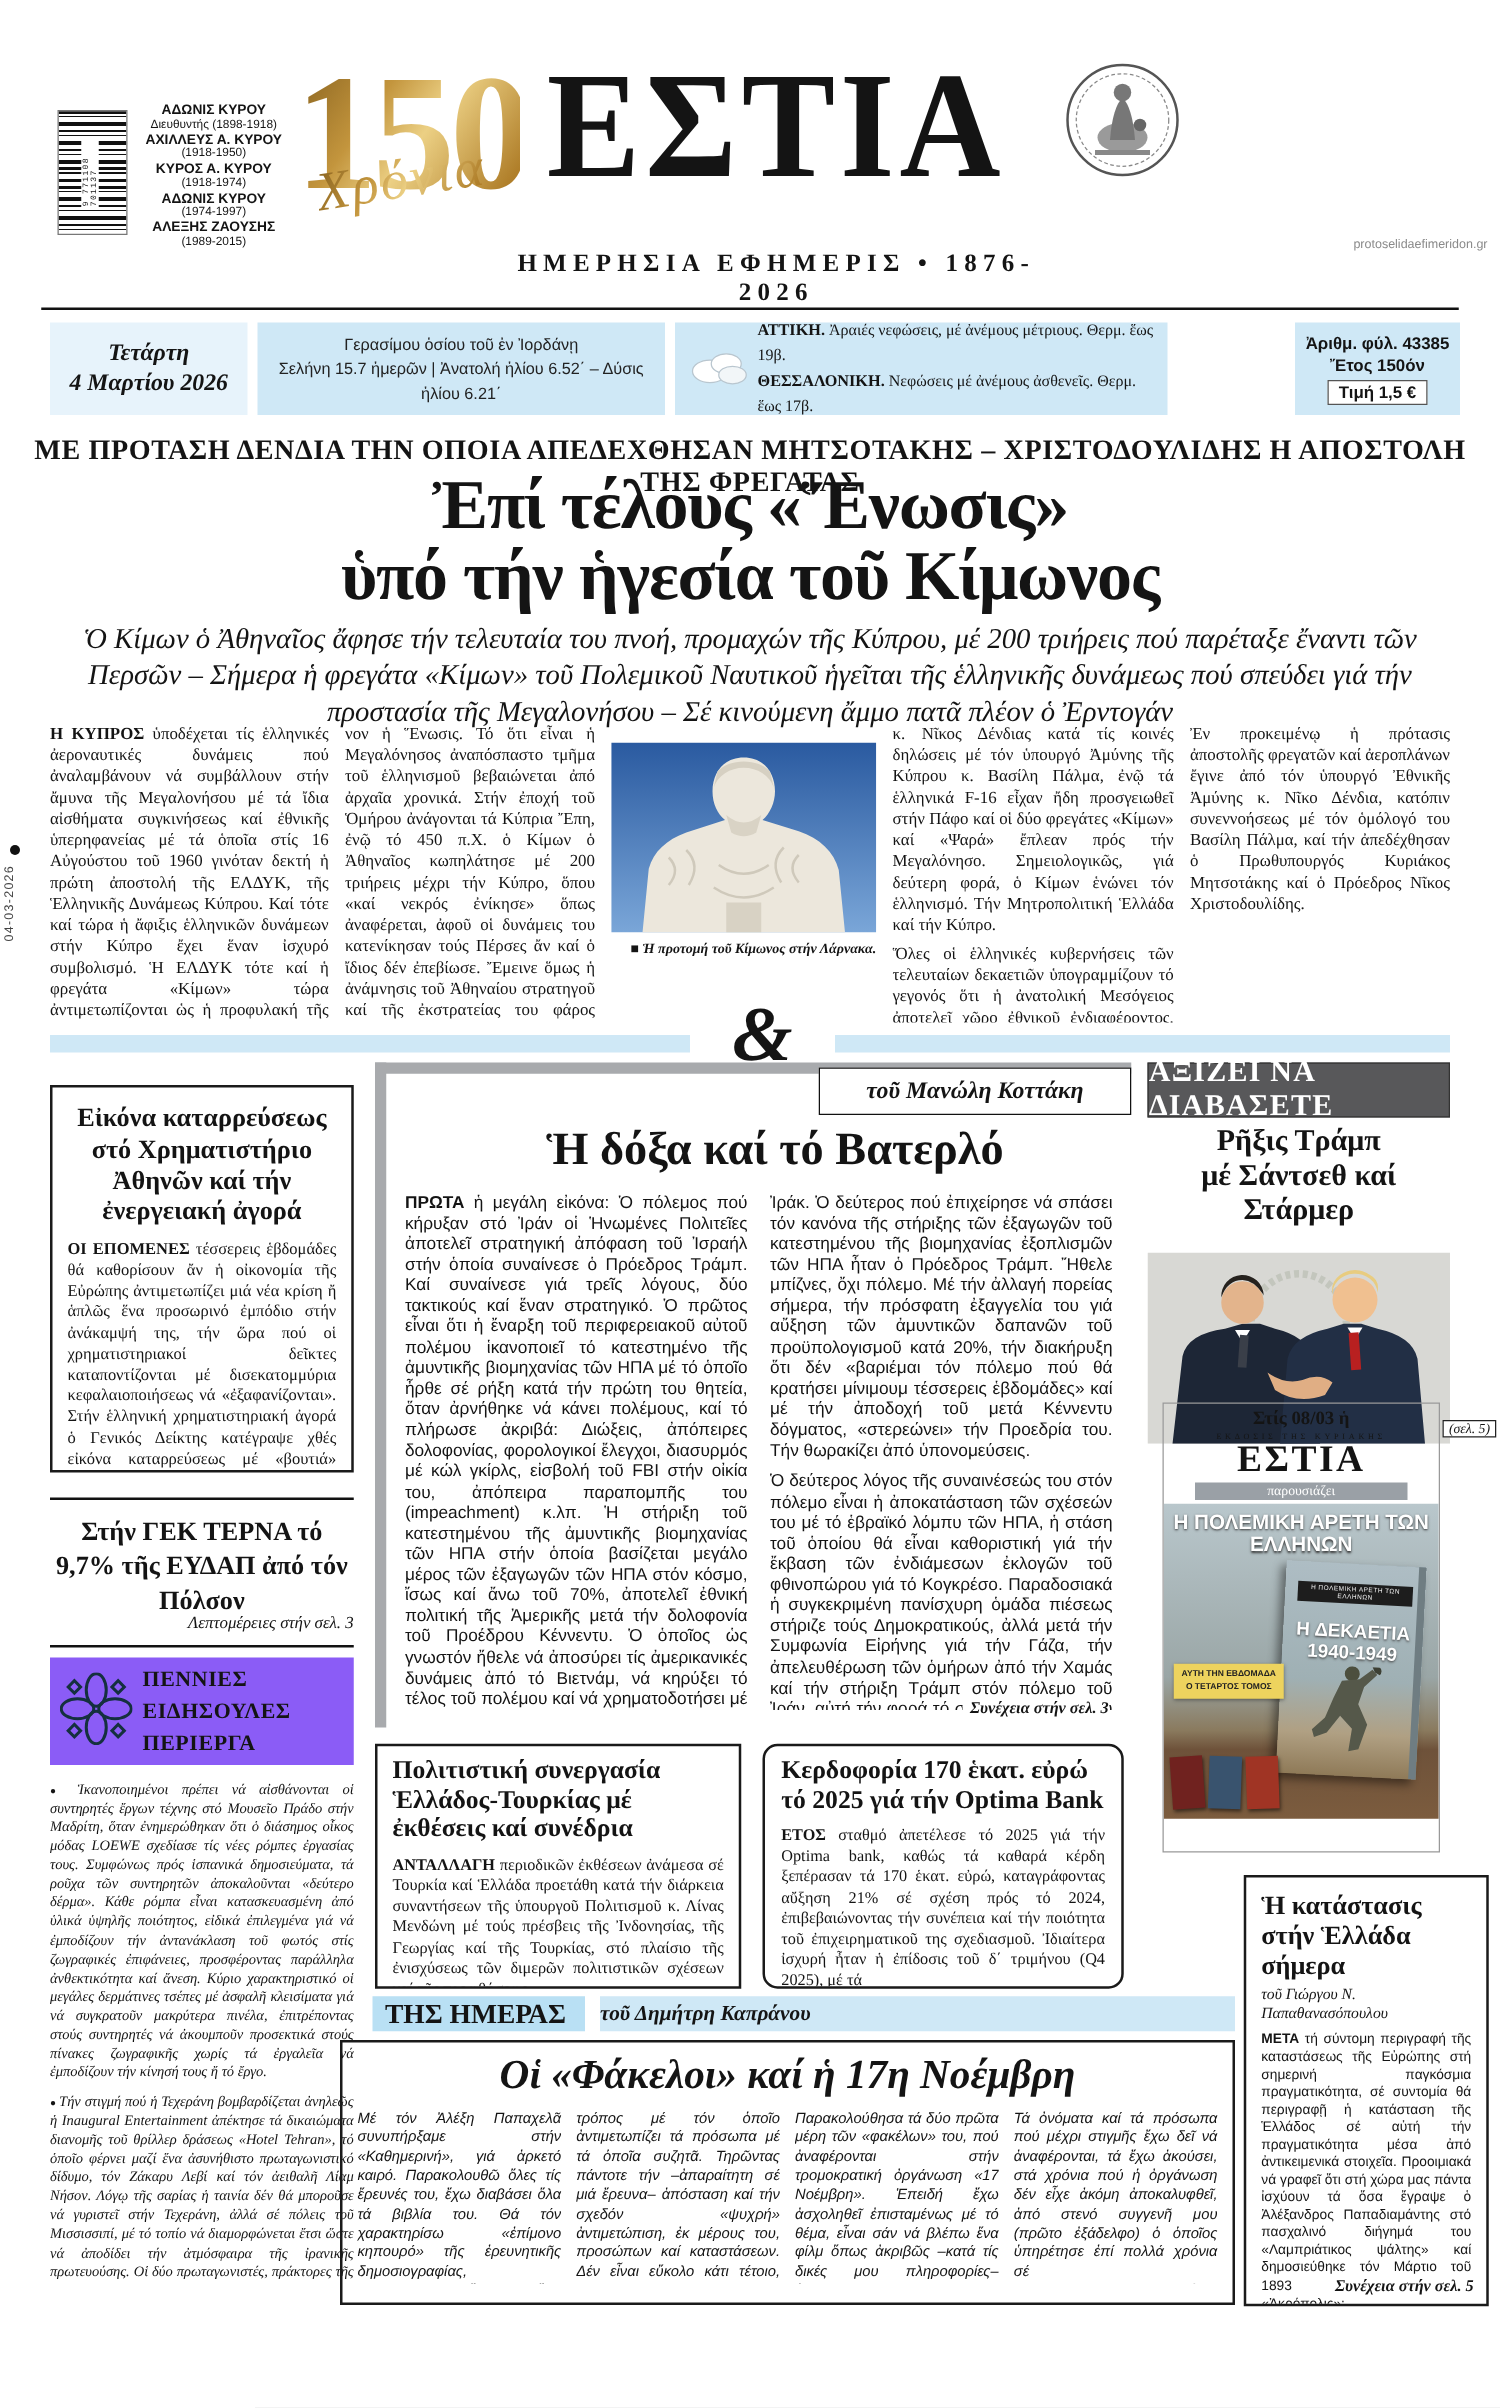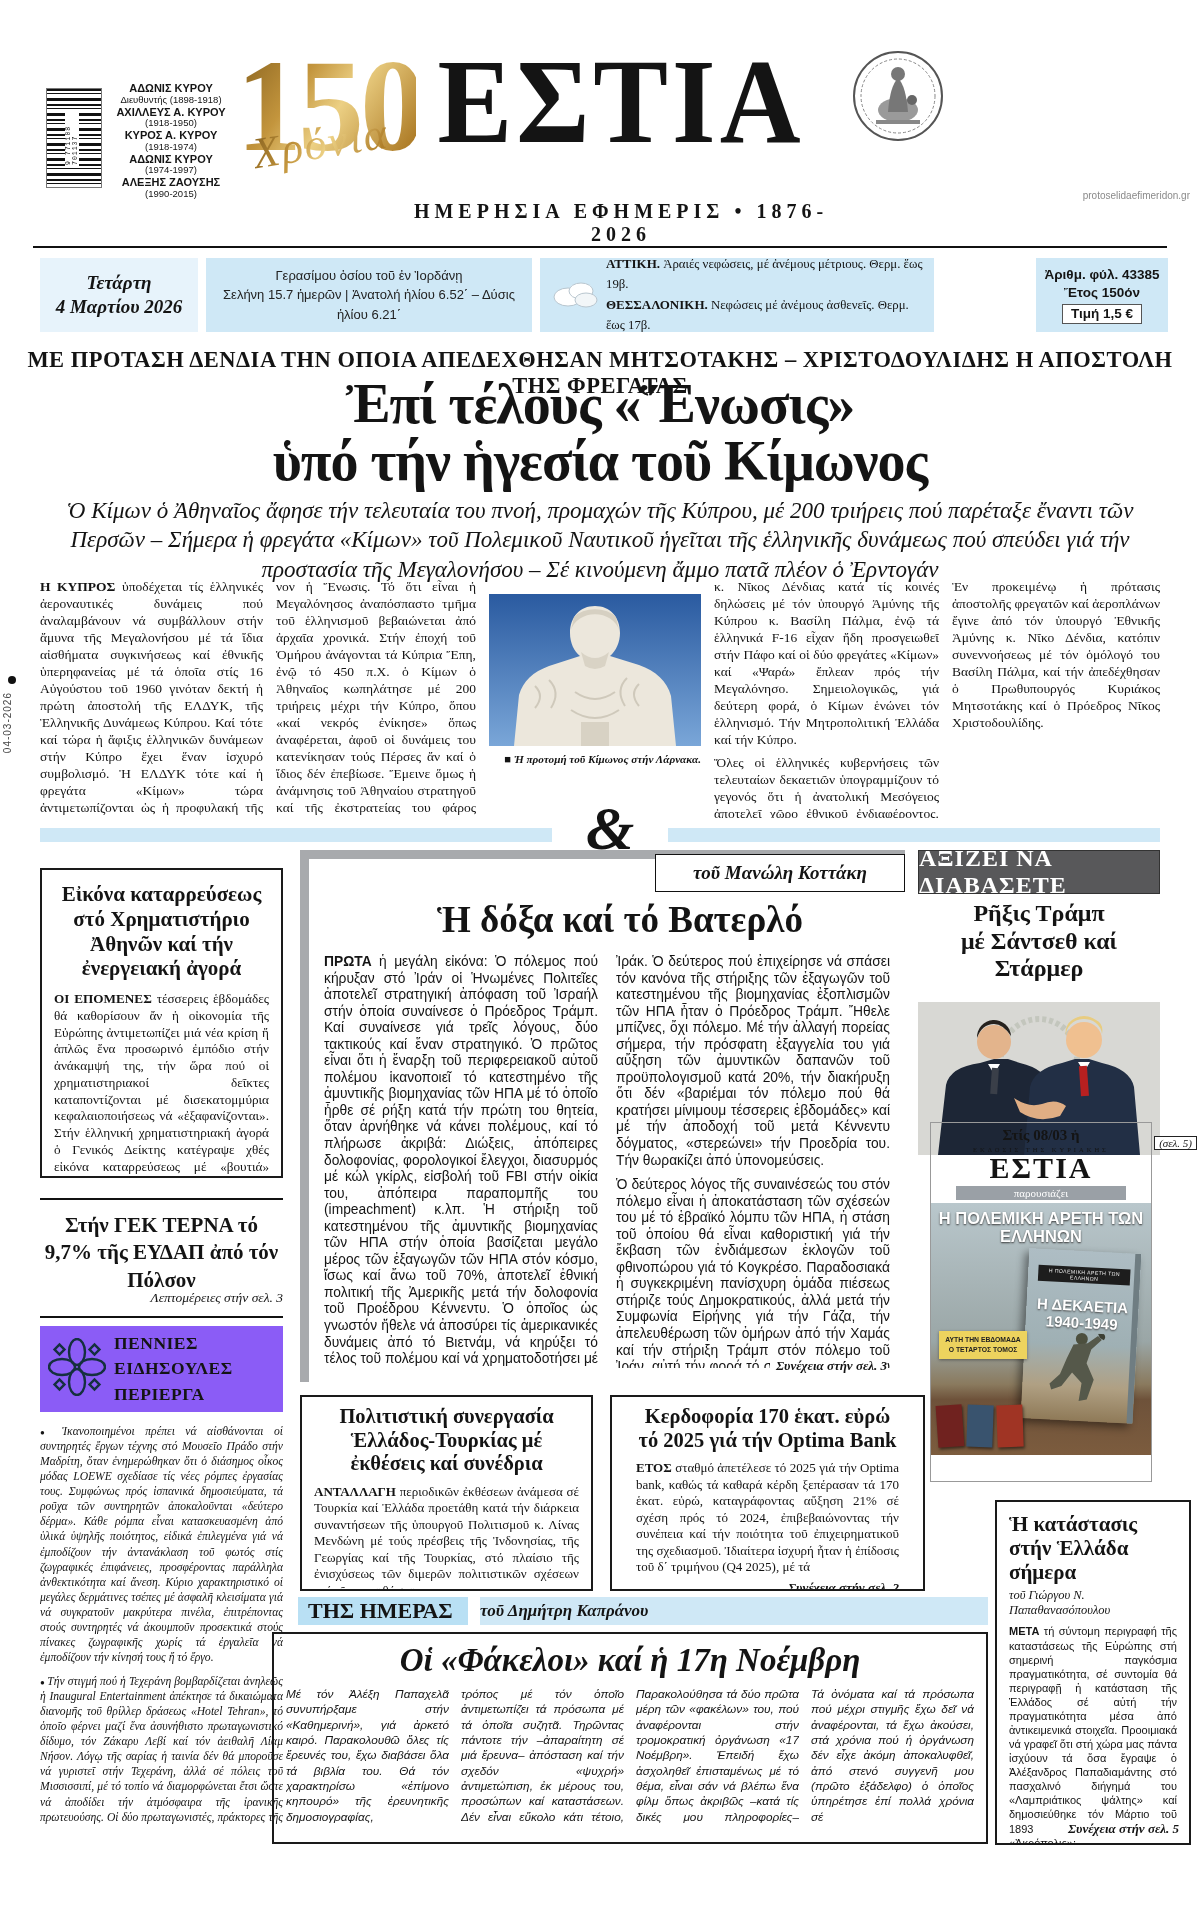--- a/index.html
+++ b/index.html
@@ -100,22 +100,22 @@
      box-shadow:-4px 4px 8px rgba(0,0,0,.45),inset -6px 0 0 #6f7d82;}
   .book .strip{margin:16px auto 0;width:92px;background:#1d1d1d;color:#eee;font-size:5.2px;font-family:"Liberation Sans",sans-serif;padding:2px 0;letter-spacing:.4px;}
   .book .t1{margin-top:14px;color:#fff;font-family:"Liberation Sans",sans-serif;font-weight:bold;font-size:15px;text-shadow:0 1px 2px #444;}
   .book .t2{color:#fff;font-family:"Liberation Sans",sans-serif;font-weight:bold;font-size:15px;text-shadow:0 1px 2px #444;}
   .badge{position:absolute;left:8px;top:128px;width:84px;background:#edd35e;color:#222;font-family:"Liberation Sans",sans-serif;
      font-weight:bold;font-size:6.8px;line-height:1.5;padding:4px 2px;box-shadow:0 1px 3px rgba(0,0,0,.4);}
   .mini-books{position:absolute;left:6px;bottom:8px;display:flex;gap:4px;}
   .mini-books div{width:26px;height:42px;box-shadow:1px 2px 3px rgba(0,0,0,.5);}
   
   .culture{left:300px;top:1395px;width:293px;height:196px;padding:8px 12px;overflow:hidden;}
-  .optima{left:610px;top:1395px;width:315px;height:196px;padding:8px 24px;overflow:hidden;}
-  .bbox h2{margin:0 0 8px;font-size:20.5px;line-height:1.15;text-align:center;}
+  .optima{left:610px;top:1395px;width:289px;height:196px;padding:8px 13px;overflow:hidden;border-radius:12px;}
+  .bbox h2{margin:0 0 8px;font-size:20.5px;line-height:1.15;}
   .bbox .bd{font-size:13px;line-height:1.27;}
   .bbox .cont{text-align:right;margin-top:4px;}
   .imeras-label{left:298px;top:1597px;width:170px;height:28px;background:#b9e0f4;display:flex;align-items:center;
      padding-left:10px;font-size:22px;font-weight:bold;box-sizing:border-box;}
   .imeras-band{left:480px;top:1597px;width:508px;height:28px;background:#cfe8f6;display:flex;align-items:center;
      padding-right:10px;font-size:17px;box-sizing:border-box;}
   .kapranos{left:272px;top:1632px;width:716px;height:212px;padding:6px 12px;overflow:hidden;}
   .kap-title{text-align:center;font-size:33px;font-weight:bold;font-style:italic;margin:2px 0 8px;}
   .kap-cols{display:flex;gap:12px;}
   .kap-col{width:164px;font-family:"Liberation Sans",sans-serif;font-style:italic;font-size:11.8px;line-height:1.3;text-align:justify;overflow:hidden;height:140px;}
@@ -138,21 +138,21 @@
   <div class="abs founders">
     <div class="nm">ΑΔΩΝΙΣ ΚΥΡΟΥ</div>
     <div class="dt">Διευθυντής (1898-1918)</div>
     <div class="nm">ΑΧΙΛΛΕΥΣ Α. ΚΥΡΟΥ</div>
     <div class="dt">(1918-1950)</div>
     <div class="nm">ΚΥΡΟΣ Α. ΚΥΡΟΥ</div>
     <div class="dt">(1918-1974)</div>
     <div class="nm">ΑΔΩΝΙΣ ΚΥΡΟΥ</div>
     <div class="dt">(1974-1997)</div>
     <div class="nm">ΑΛΕΞΗΣ ΖΑΟΥΣΗΣ</div>
-    <div class="dt">(1990-2015)</div>
+    <div class="dt">(1989-2015)</div>
   </div>
 
   <div class="abs anniv-150 gold-text">150</div>
   <div class="abs anniv-xronia gold-text">Χρόνια</div>
 
   <div class="abs logo-estia">ΕΣΤΙΑ</div>
 
   <div class="abs emblem">
     <svg width="92" height="92" viewBox="0 0 92 92">
       <circle cx="46" cy="46" r="44" fill="#fff" stroke="#555" stroke-width="2"></circle>

